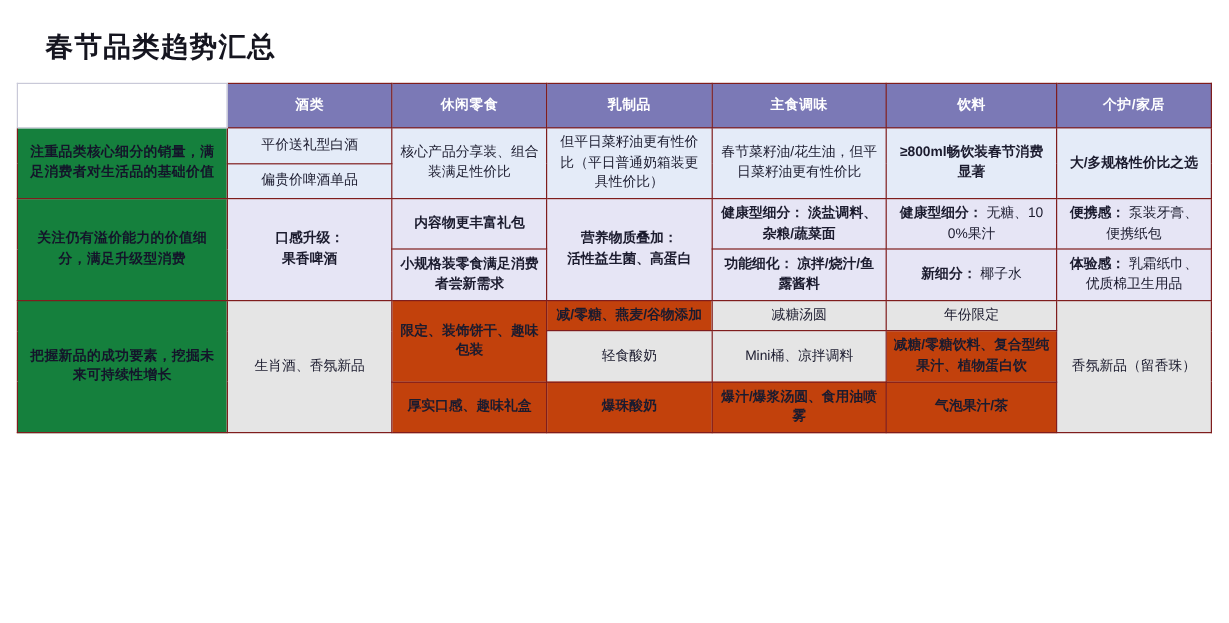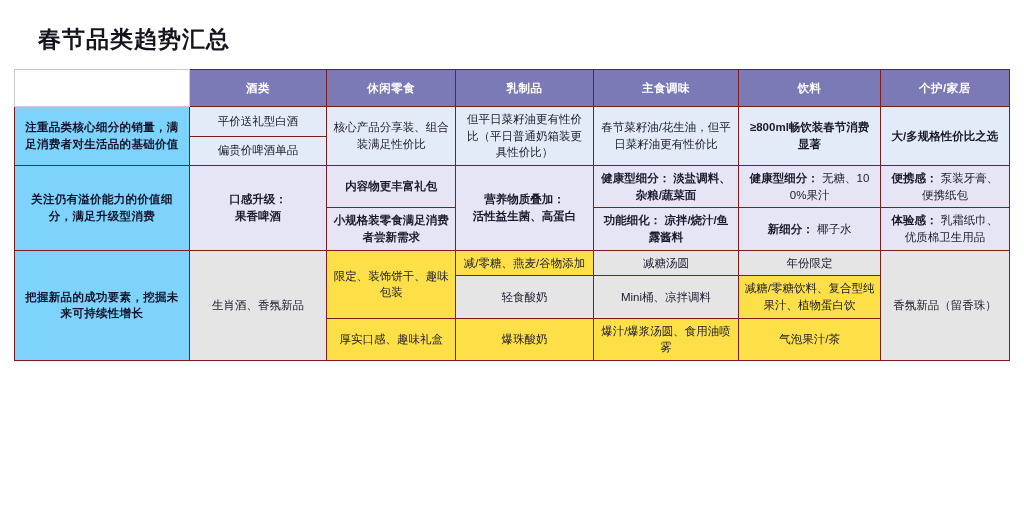--- a/index.html
+++ b/index.html
@@ -51,31 +51,31 @@
     color: #ffffff;
     background: #7b79b6;
     letter-spacing: 0.5px;
   }
   thead th.corner {
     background: #ffffff;
     border: 1px solid #c9c9d8;
   }
   
   td.rowhead {
-    background: #7dd3fc;
+    background: #15803d;
     font-weight: bold;
     font-size: 12.5px;
     line-height: 1.7;
     color: #14142a;
     letter-spacing: 0.3px;
   }
   
   td.band-a { background: #e4ebf8; }
   td.band-b { background: #e6e5f5; }
-  td.band-c { background: #fde047; }
+  td.band-c { background: #c2410c; font-weight: bold; }
   td.plain  { background: #e5e5e5; }
   .b { font-weight: bold; }
   .cell-lines span { display: block; }
   
   col.c0 { width: 168px; }
   col.c1 { width: 132px; }
   col.c2 { width: 124px; }
   col.c3 { width: 132px; }
   col.c4 { width: 140px; }
   col.c5 { width: 136px; }

